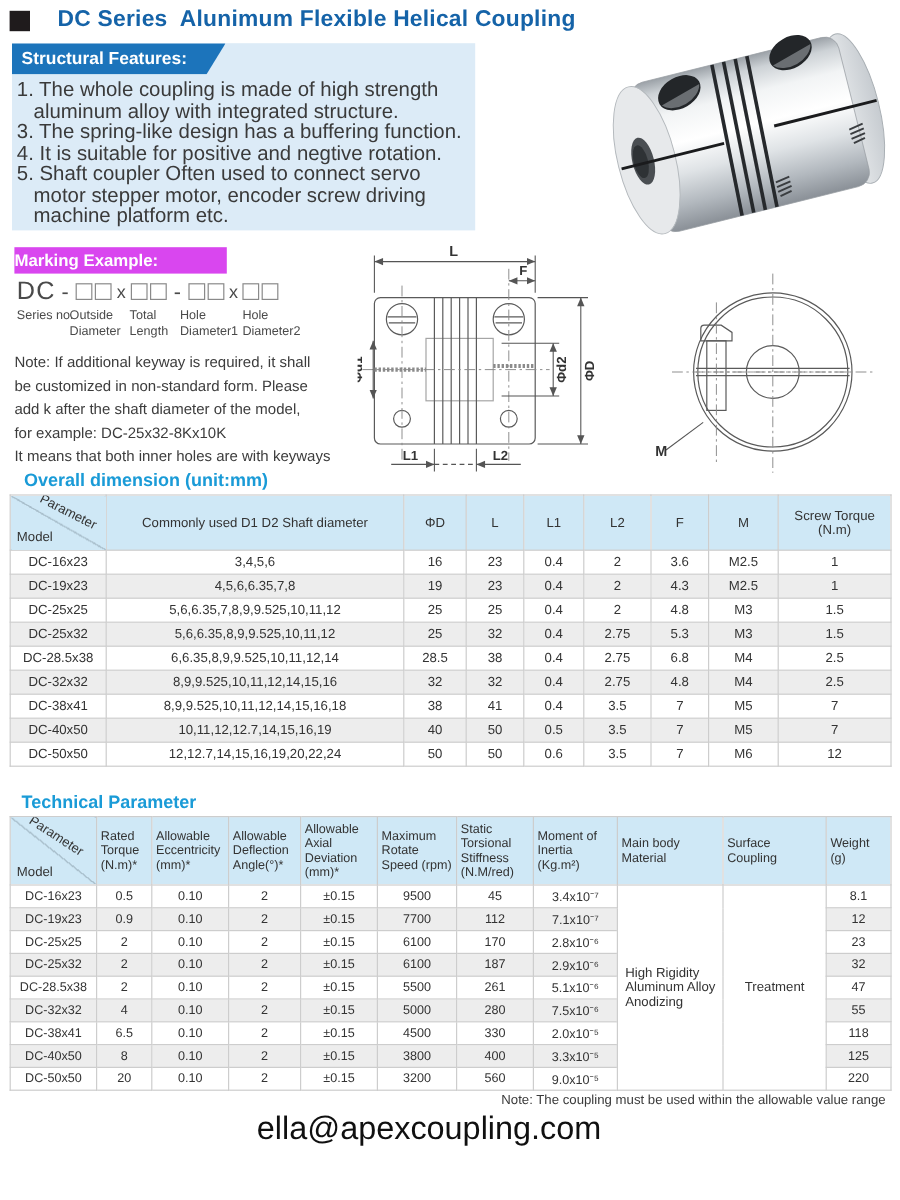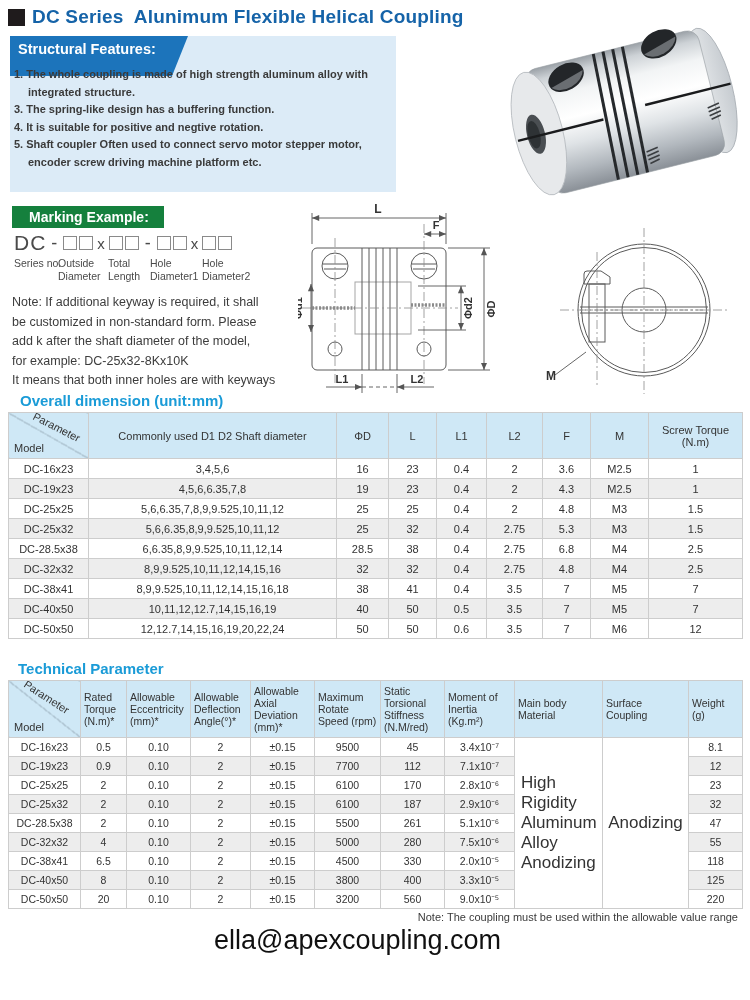--- a/index.html
+++ b/index.html
@@ -1,34 +1,34 @@
 <!DOCTYPE html>
 <html><head>
 <meta charset="utf-8">
 <style>
   * { margin:0; padding:0; box-sizing:border-box; }
   html,body { width:750px; height:1000px; background:#fff; font-family:"Liberation Sans", sans-serif; }
   #page { position:relative; width:750px; height:1000px; overflow:hidden; background:#fff; }
 
   
-  .title-row { position:absolute; left:8px; top:6px; display:flex; align-items:center; gap:7px; }
+  .title-row { position:absolute; left:8px; top:6px; display:flex; align-items:center; gap:23px; }
   .sq { width:17px; height:17px; background:#1f1b1c; }
   h1.pg-title { font-size:19px; font-weight:bold; color:#1563a8; white-space:pre; letter-spacing:.2px; }
 
   
   .features-box { position:absolute; left:10px; top:36px; width:386px; height:156px; background:#dcebf7; }
-  .features-banner { position:absolute; left:10px; top:36px; width:178px; height:40px; background:#1c74bb;
+  .features-banner { position:absolute; left:10px; top:36px; width:178px; height:26px; background:#1c74bb;
     color:#fff; font-weight:bold; font-size:14.5px; line-height:26px; padding-left:8px;
     clip-path:polygon(0 0,100% 0,calc(100% - 16px) 100%,0 100%); }
-  .features-list { position:absolute; left:14px; top:66px; width:380px; font-size:11px; color:#3a3a3a; line-height:17.5px;font-weight:bold; }
+  .features-list { position:absolute; left:14px; top:66px; width:380px; font-size:17px; color:#3a3a3a; line-height:17.5px; }
   .features-list div { padding-left:14px; text-indent:-14px; }
 
   
-  .marking-banner { position:absolute; left:12px; top:206px; width:152px; height:22px; background:#15803d;
-    color:#fff; font-weight:bold; font-size:14px; line-height:22px; padding-left:17px; }
+  .marking-banner { position:absolute; left:12px; top:206px; width:177px; height:22px; background:#d946ef;
+    color:#fff; font-weight:bold; font-size:14px; line-height:22px; padding-left:0; }
   .formula { position:absolute; left:14px; top:231px; display:flex; align-items:center; font-size:20px; color:#4a4a4a; }
   .formula .series { font-size:21px; letter-spacing:1px;text-align:center; }
   .formula .op { margin:0 5px; font-size:18px; }
   .formula .xop { margin:0 3px; font-size:15px; }
   .bx { display:inline-block; width:14px; height:14px; border:1.5px solid #8a8a8a; margin:0 1px; background:#fff; }
   .marking-labels { position:absolute; left:12px; top:257px; width:280px; height:34px; font-size:10.5px; color:#4a4a4a; }
   .marking-labels div { position:absolute; white-space:pre-line; line-height:13px; }
   .ml0{left:2px;} .ml1{left:46px;} .ml2{left:96px;} .ml3{left:138px;} .ml4{left:190px;}
   .marking-note { position:absolute; left:12px; top:293px; width:320px; font-size:12.5px; color:#3c3c3c; line-height:19.5px; }
 
@@ -41,21 +41,21 @@
   table { border-collapse:collapse; table-layout:fixed; position:absolute; background:#fff; }
   th,td { border:1px solid #cdcdcd; text-align:center; color:#333; overflow:hidden; }
   thead th { background:#cfe8f6; font-weight:normal; white-space:pre-line; }
   #dim-table { left:8px; top:412px; width:734px; font-size:11px; }
   #dim-table thead th { height:46px; font-size:11px; }
   #dim-table td { height:20px; }
   #tech-table { left:8px; top:680px; width:734px; font-size:10.5px; }
   #tech-table thead th { height:57px; font-size:10.5px; text-align:left; padding:2px 3px; vertical-align:middle; }
   #tech-table td { height:19px; }
   tr.alt td { background:#ededed; }
-  td.merge { background:#fff !important; font-size:17px; }
+  td.merge { background:#fff !important; font-size:11px; }
   td.merge.mat { text-align:left; padding-left:6px; }
   th.diag { position:relative; background-image:linear-gradient(to top right,transparent calc(50% - .6px),#a9bfcc calc(50% - .6px),#a9bfcc calc(50% + .6px),transparent calc(50% + .6px)),linear-gradient(#cfe8f6,#cfe8f6); }
   th.diag .p { position:absolute; top:8px; left:22px; transform:rotate(27deg); font-size:11px; color:#333; }
   th.diag .m { position:absolute; bottom:4px; left:5px; font-size:11px; color:#333; }
   #tech-table th.diag .p { top:10px; left:12px; transform:rotate(33deg); }
 
   
   .foot-note { position:absolute; right:12px; top:911px; width:460px; text-align:right; font-size:11px; color:#3a3a3a; }
   .email { position:absolute; left:214px; top:925px; font-size:27px; color:#101010; text-decoration:none; }
   .whatsapp { position:absolute; left:214px; top:999px; font-size:27px; color:#2438a6; text-decoration:none; }
@@ -437,21 +437,21 @@
         <tr>
           <td>DC-16x23</td>
           <td>0.5</td>
           <td>0.10</td>
           <td>2</td>
           <td>±0.15</td>
           <td>9500</td>
           <td>45</td>
           <td>3.4x10⁻⁷</td>
           <td class="merge mat" rowspan="9">High Rigidity Aluminum Alloy Anodizing</td>
-          <td class="merge" rowspan="9">Anodizing</td>
+          <td class="merge" rowspan="9">Treatment</td>
           <td>8.1</td>
         </tr>
         <tr class="alt">
           <td>DC-19x23</td>
           <td>0.9</td>
           <td>0.10</td>
           <td>2</td>
           <td>±0.15</td>
           <td>7700</td>
           <td>112</td>

